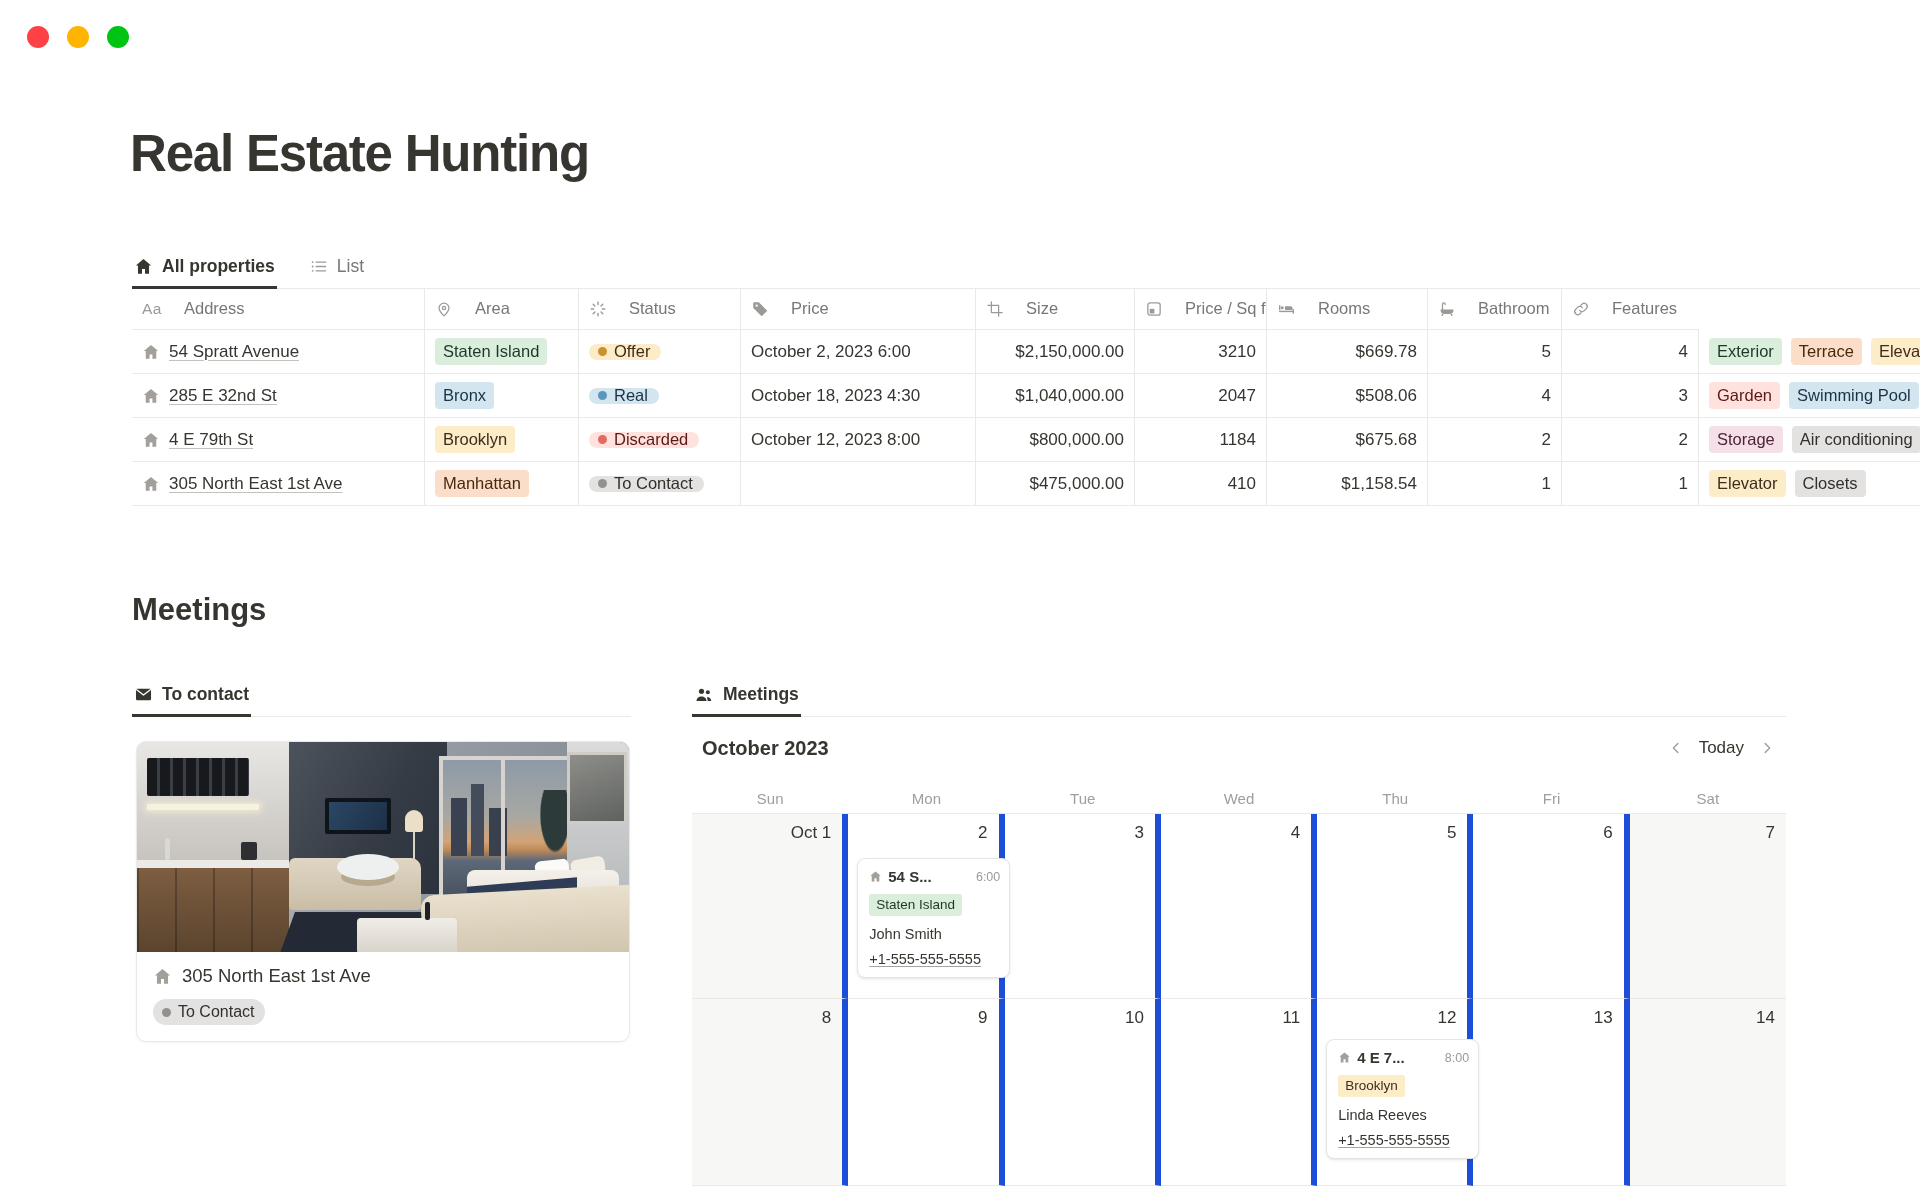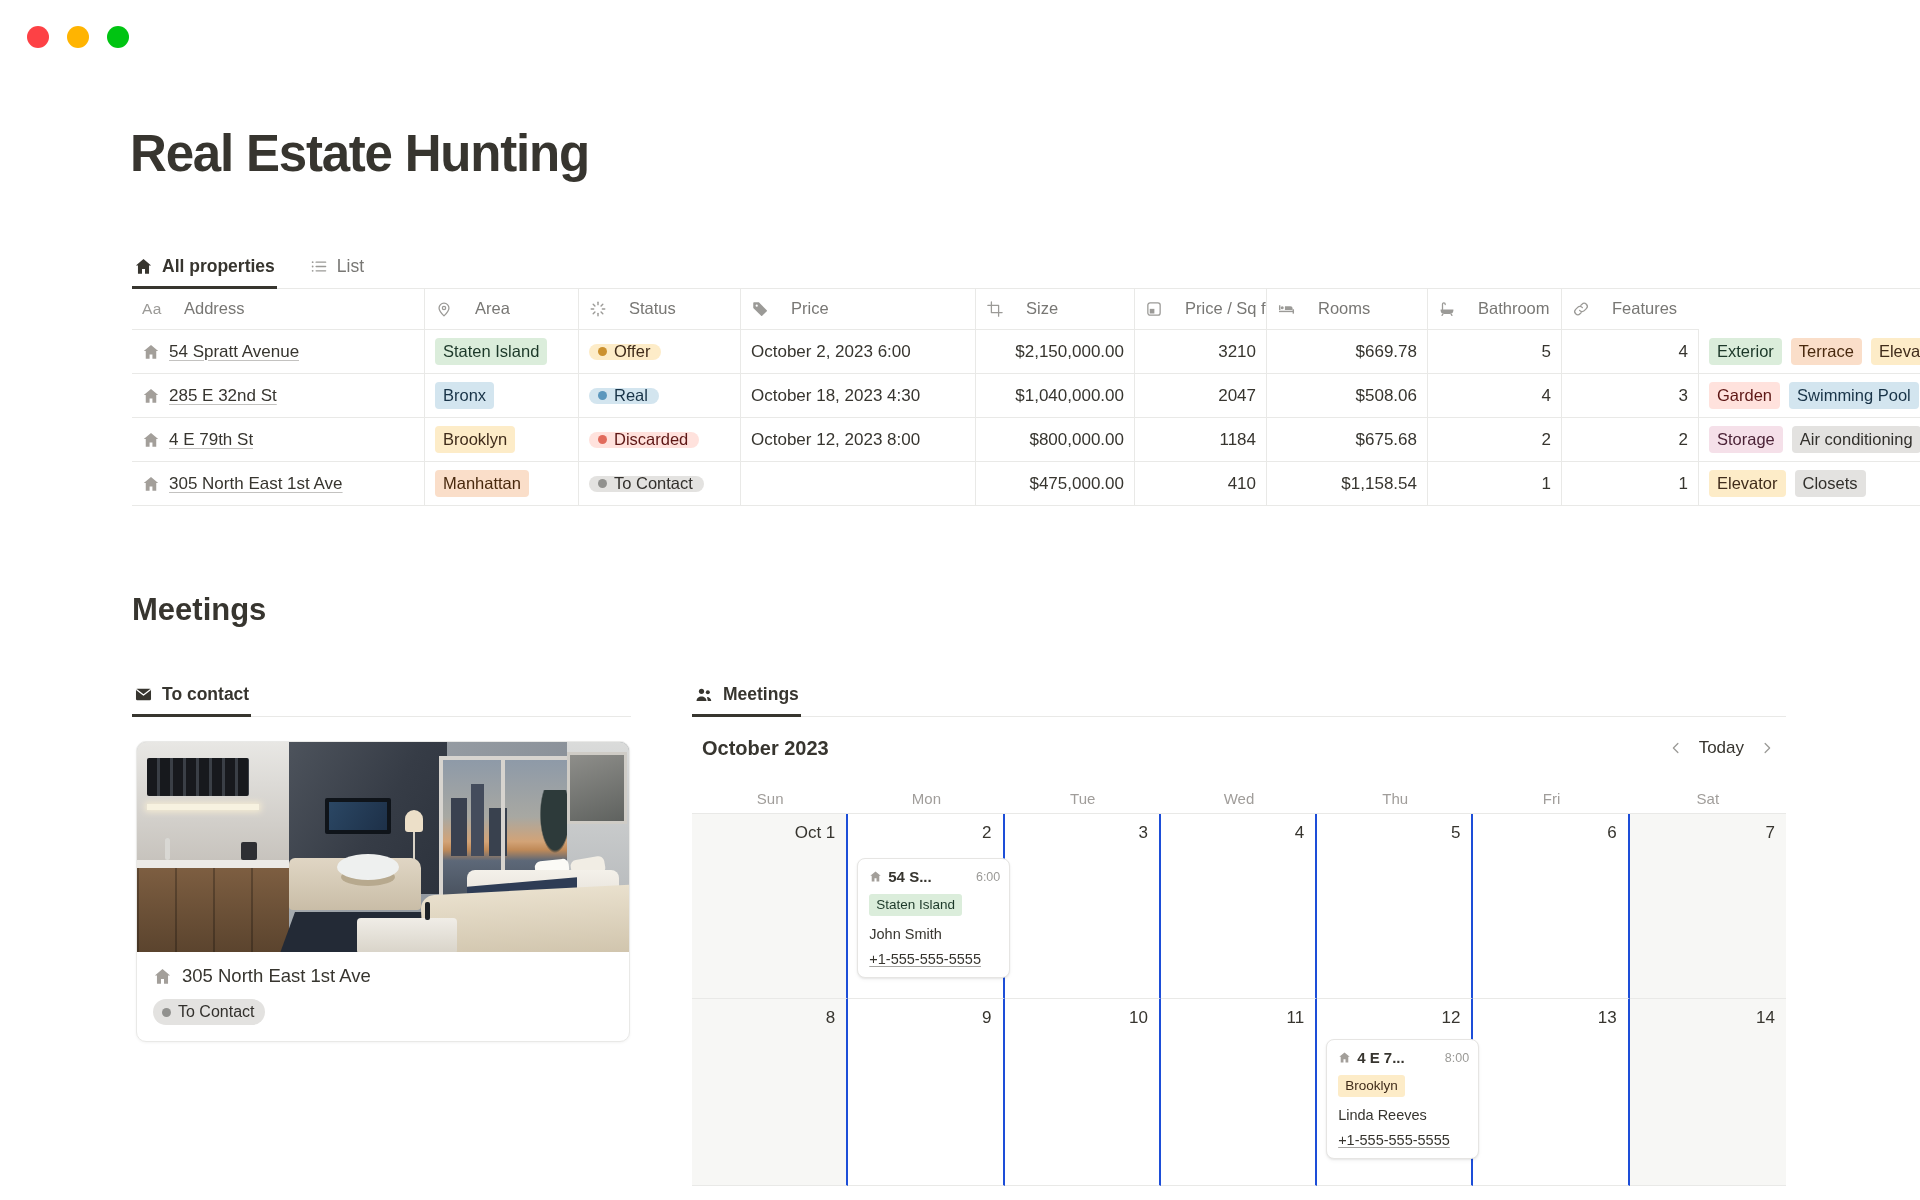--- a/index.html
+++ b/index.html
@@ -122,21 +122,21 @@
 
   
   .cal-head{display:flex;align-items:center;justify-content:space-between;margin-top:14px;height:34px;padding:0 10px;}
   .cal-month{font-size:20px;font-weight:700;}
   .cal-nav{display:flex;align-items:center;gap:14px;}
   .cal-nav .chev{display:flex;align-items:center;color:#a5a29e;cursor:pointer;}
   .cal-today{font-size:17px;color:#37352f;cursor:pointer;}
   .cal-days{display:grid;grid-template-columns:repeat(7,1fr);margin-top:18px;height:30px;}
   .cal-days div{display:flex;align-items:center;justify-content:center;color:#a09d9a;font-size:15px;}
   .cal-grid{display:grid;grid-template-columns:repeat(7,1fr);grid-template-rows:185px 187px;border-top:1px solid #e9e9e7;}
-  .cal-cell{border-right:2px solid #1d4ed8;border-bottom:1px solid #e9e9e7;background:#fff;
+  .cal-cell{border-right:6px solid #1d4ed8;border-bottom:1px solid #e9e9e7;background:#fff;
             display:flex;flex-direction:column;min-width:0;overflow:visible;cursor:pointer;}
   .cal-cell:nth-child(7n){border-right:none;}
   .cal-cell.weekend{background:#f7f7f5;}
   .day-num{text-align:right;padding:9px 11px 0 0;font-size:17px;color:#37352f;height:26px;flex:none;}
 
   .event{width:140px;margin:9px 7px 0 9px;background:#fff;border:1px solid #e6e5e3;border-radius:8px;
          box-shadow:0 1px 2px rgba(15,15,15,.07),0 2px 4px rgba(15,15,15,.04);
          padding:9px 0 10px 11px;overflow:hidden;cursor:pointer;position:relative;z-index:2;}
   .event.second{margin-top:5px;}
   .ev-line1{display:flex;align-items:center;gap:6px;padding-right:9px;}

